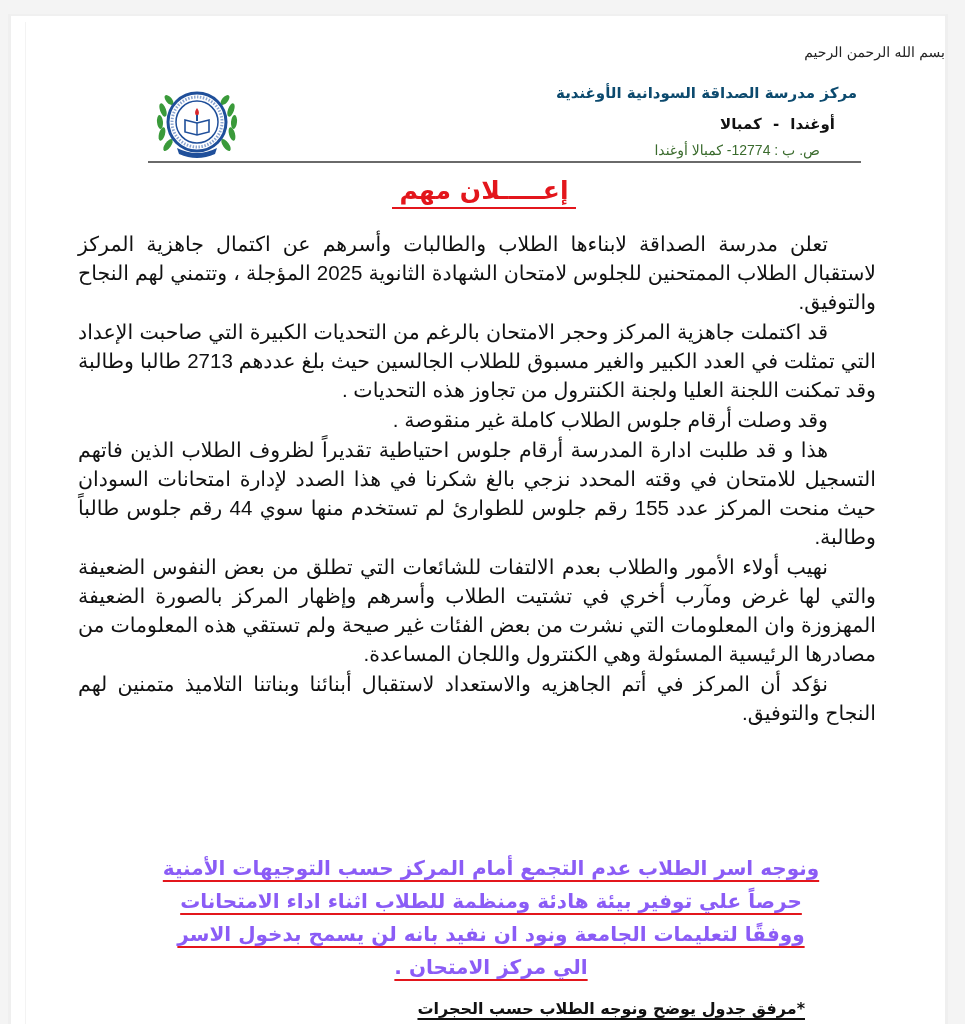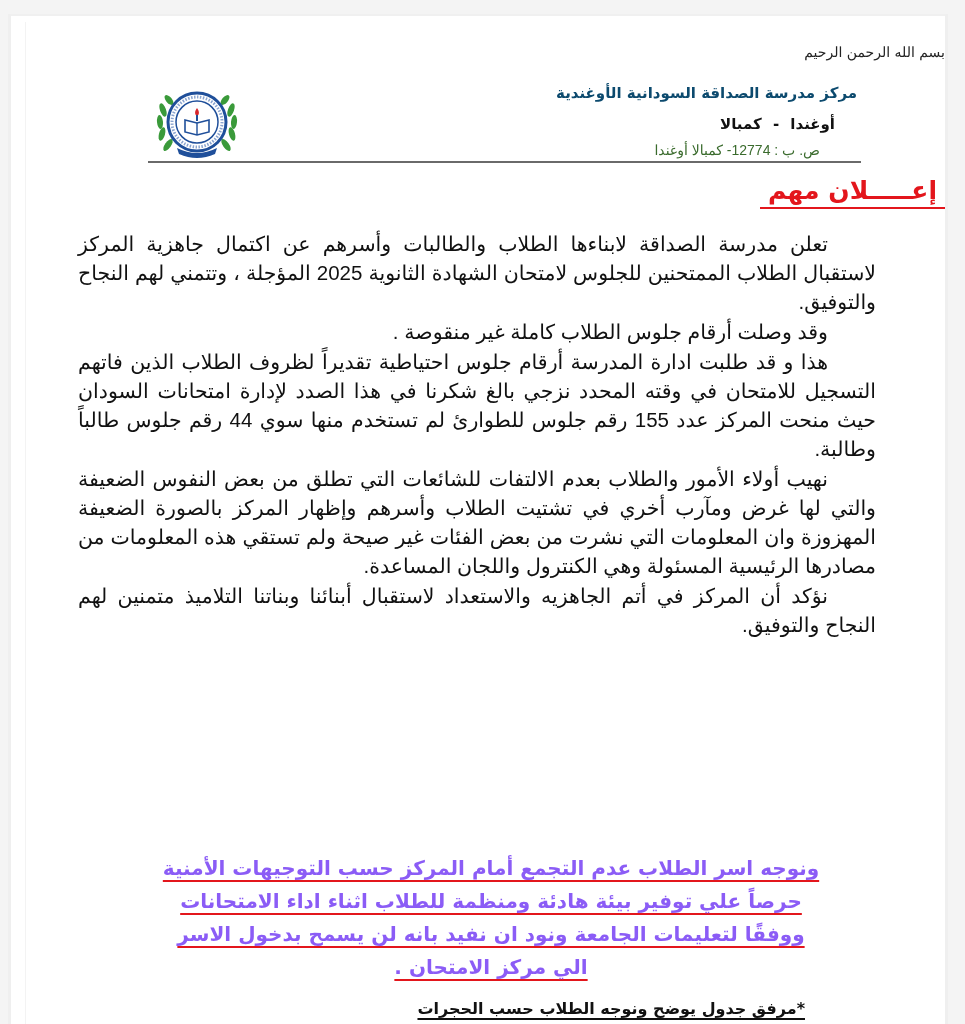--- a/index.html
+++ b/index.html
@@ -85,21 +85,21 @@
       right: 84px;
       top: 145px;
       height: 2px;
       background: #6a6a6a;
     }
     .title {
       position: absolute;
       top: 160px;
       left: 0;
       right: 0;
-      text-align: right;
+      text-align: center;
       direction: rtl;
       padding-left: 12px;
     }
     .title span {
       font-family: "DejaVu Sans", sans-serif;
       font-weight: bold;
       font-size: 25px;
       color: #e3161c;
       border-bottom: 2px solid #e3161c;
       padding: 0 8px 2px 8px;
@@ -198,20 +198,21 @@
   <div class="org-location">أوغندا - كمبالا</div>
   <div class="org-pobox">ص. ب : 12774- كمبالا أوغندا</div>
   <div class="header-rule"></div>
 
   <div class="title">
     <span>إعـــــلان مهم</span>
   </div>
 
   <div class="body">
     <p>تعلن مدرسة الصداقة لابناءها الطلاب والطالبات وأسرهم عن اكتمال جاهزية المركز لاستقبال الطلاب الممتحنين للجلوس لامتحان الشهادة الثانوية 2025 المؤجلة ، وتتمني لهم النجاح والتوفيق.</p>
+    <p>قد اكتملت جاهزية المركز وحجر الامتحان بالرغم من التحديات الكبيرة التي صاحبت الإعداد التي تمثلت في العدد الكبير والغير مسبوق للطلاب الجالسين حيث بلغ عددهم 2713 طالبا وطالبة وقد تمكنت اللجنة العليا ولجنة الكنترول من تجاوز هذه التحديات .</p>
     <p>وقد وصلت أرقام جلوس الطلاب كاملة غير منقوصة .</p>
     <p>هذا و قد طلبت ادارة المدرسة أرقام جلوس احتياطية تقديراً لظروف الطلاب الذين فاتهم التسجيل للامتحان في وقته المحدد نزجي بالغ شكرنا في هذا الصدد لإدارة امتحانات السودان حيث منحت المركز عدد 155 رقم جلوس للطوارئ لم تستخدم منها سوي 44 رقم جلوس طالباً وطالبة.</p>
     <p>نهيب أولاء الأمور والطلاب بعدم الالتفات للشائعات التي تطلق من بعض النفوس الضعيفة والتي لها غرض ومآرب أخري في تشتيت الطلاب وأسرهم وإظهار المركز بالصورة الضعيفة المهزوزة وان المعلومات التي نشرت من بعض الفئات غير صيحة ولم تستقي هذه المعلومات من مصادرها الرئيسية المسئولة وهي الكنترول واللجان المساعدة.</p>
     <p>نؤكد أن المركز في أتم الجاهزيه والاستعداد لاستقبال أبنائنا وبناتنا التلاميذ متمنين لهم النجاح والتوفيق.</p>
   </div>
 
   <div class="notice">
     <span>ونوجه اسر الطلاب عدم التجمع أمام المركز حسب التوجيهات الأمنية حرصاً علي توفير بيئة هادئة ومنظمة للطلاب اثناء اداء الامتحانات ووفقًا لتعليمات الجامعة ونود ان نفيد بانه لن يسمح بدخول الاسر الي مركز الامتحان .</span>
   </div>
 

